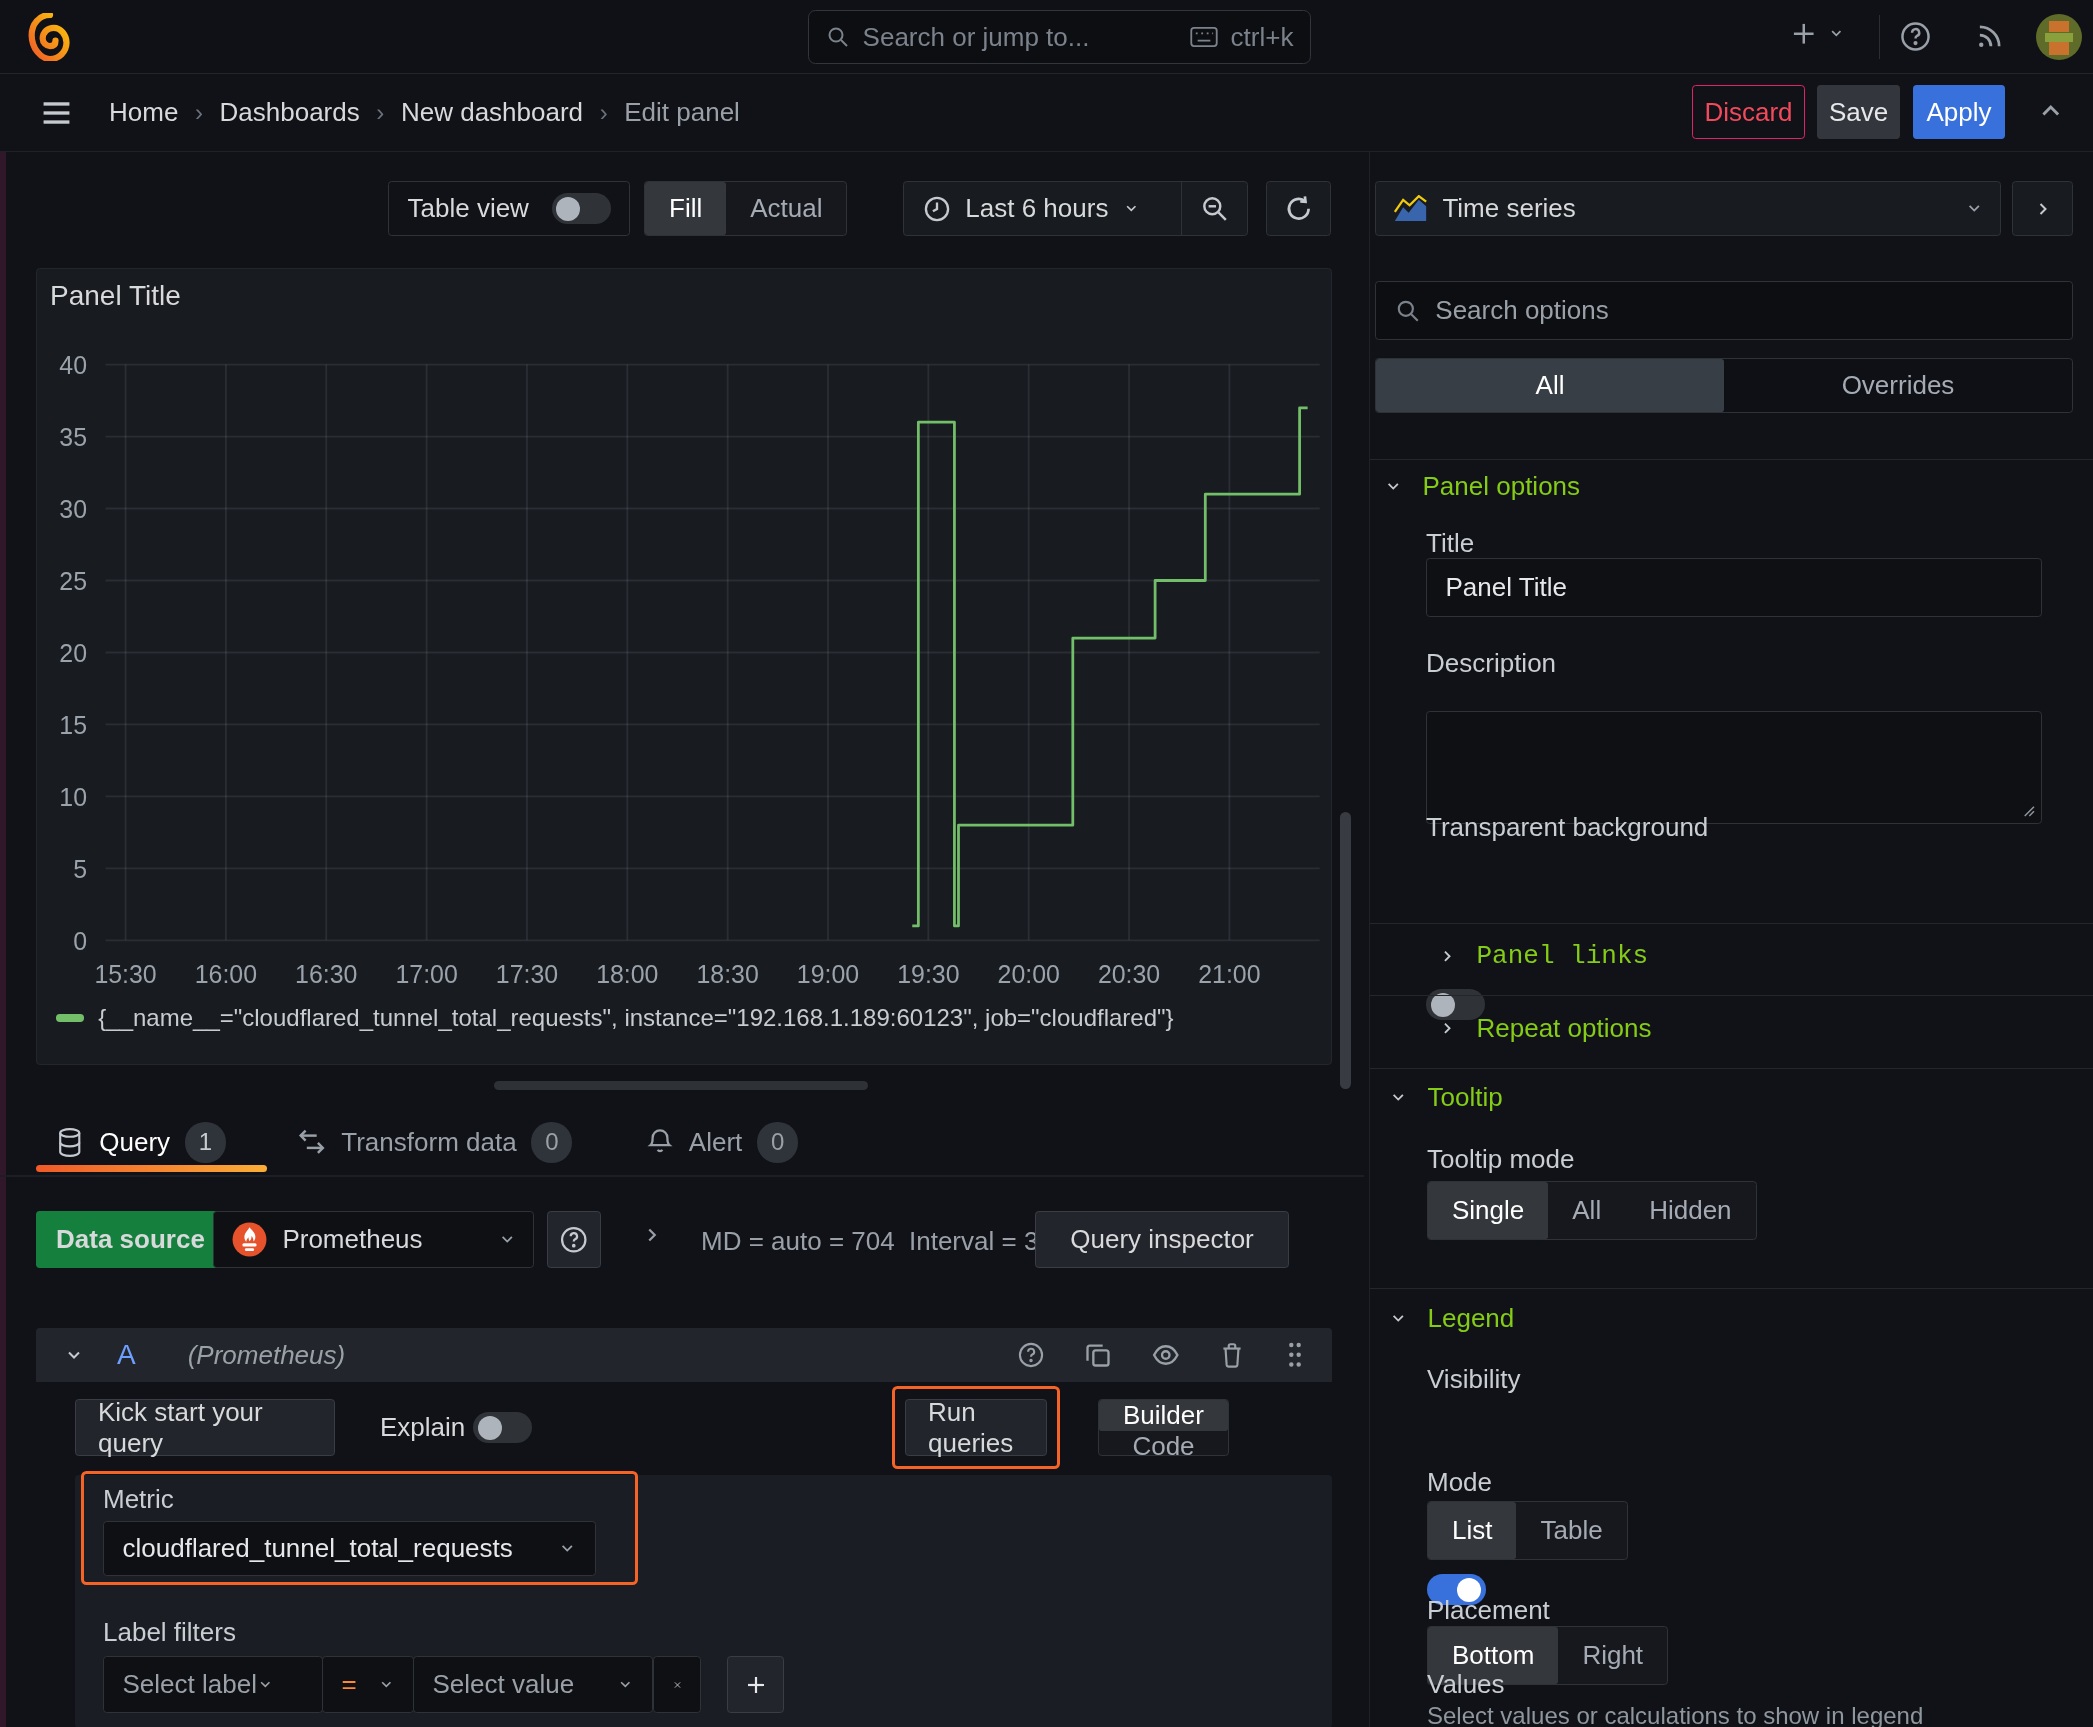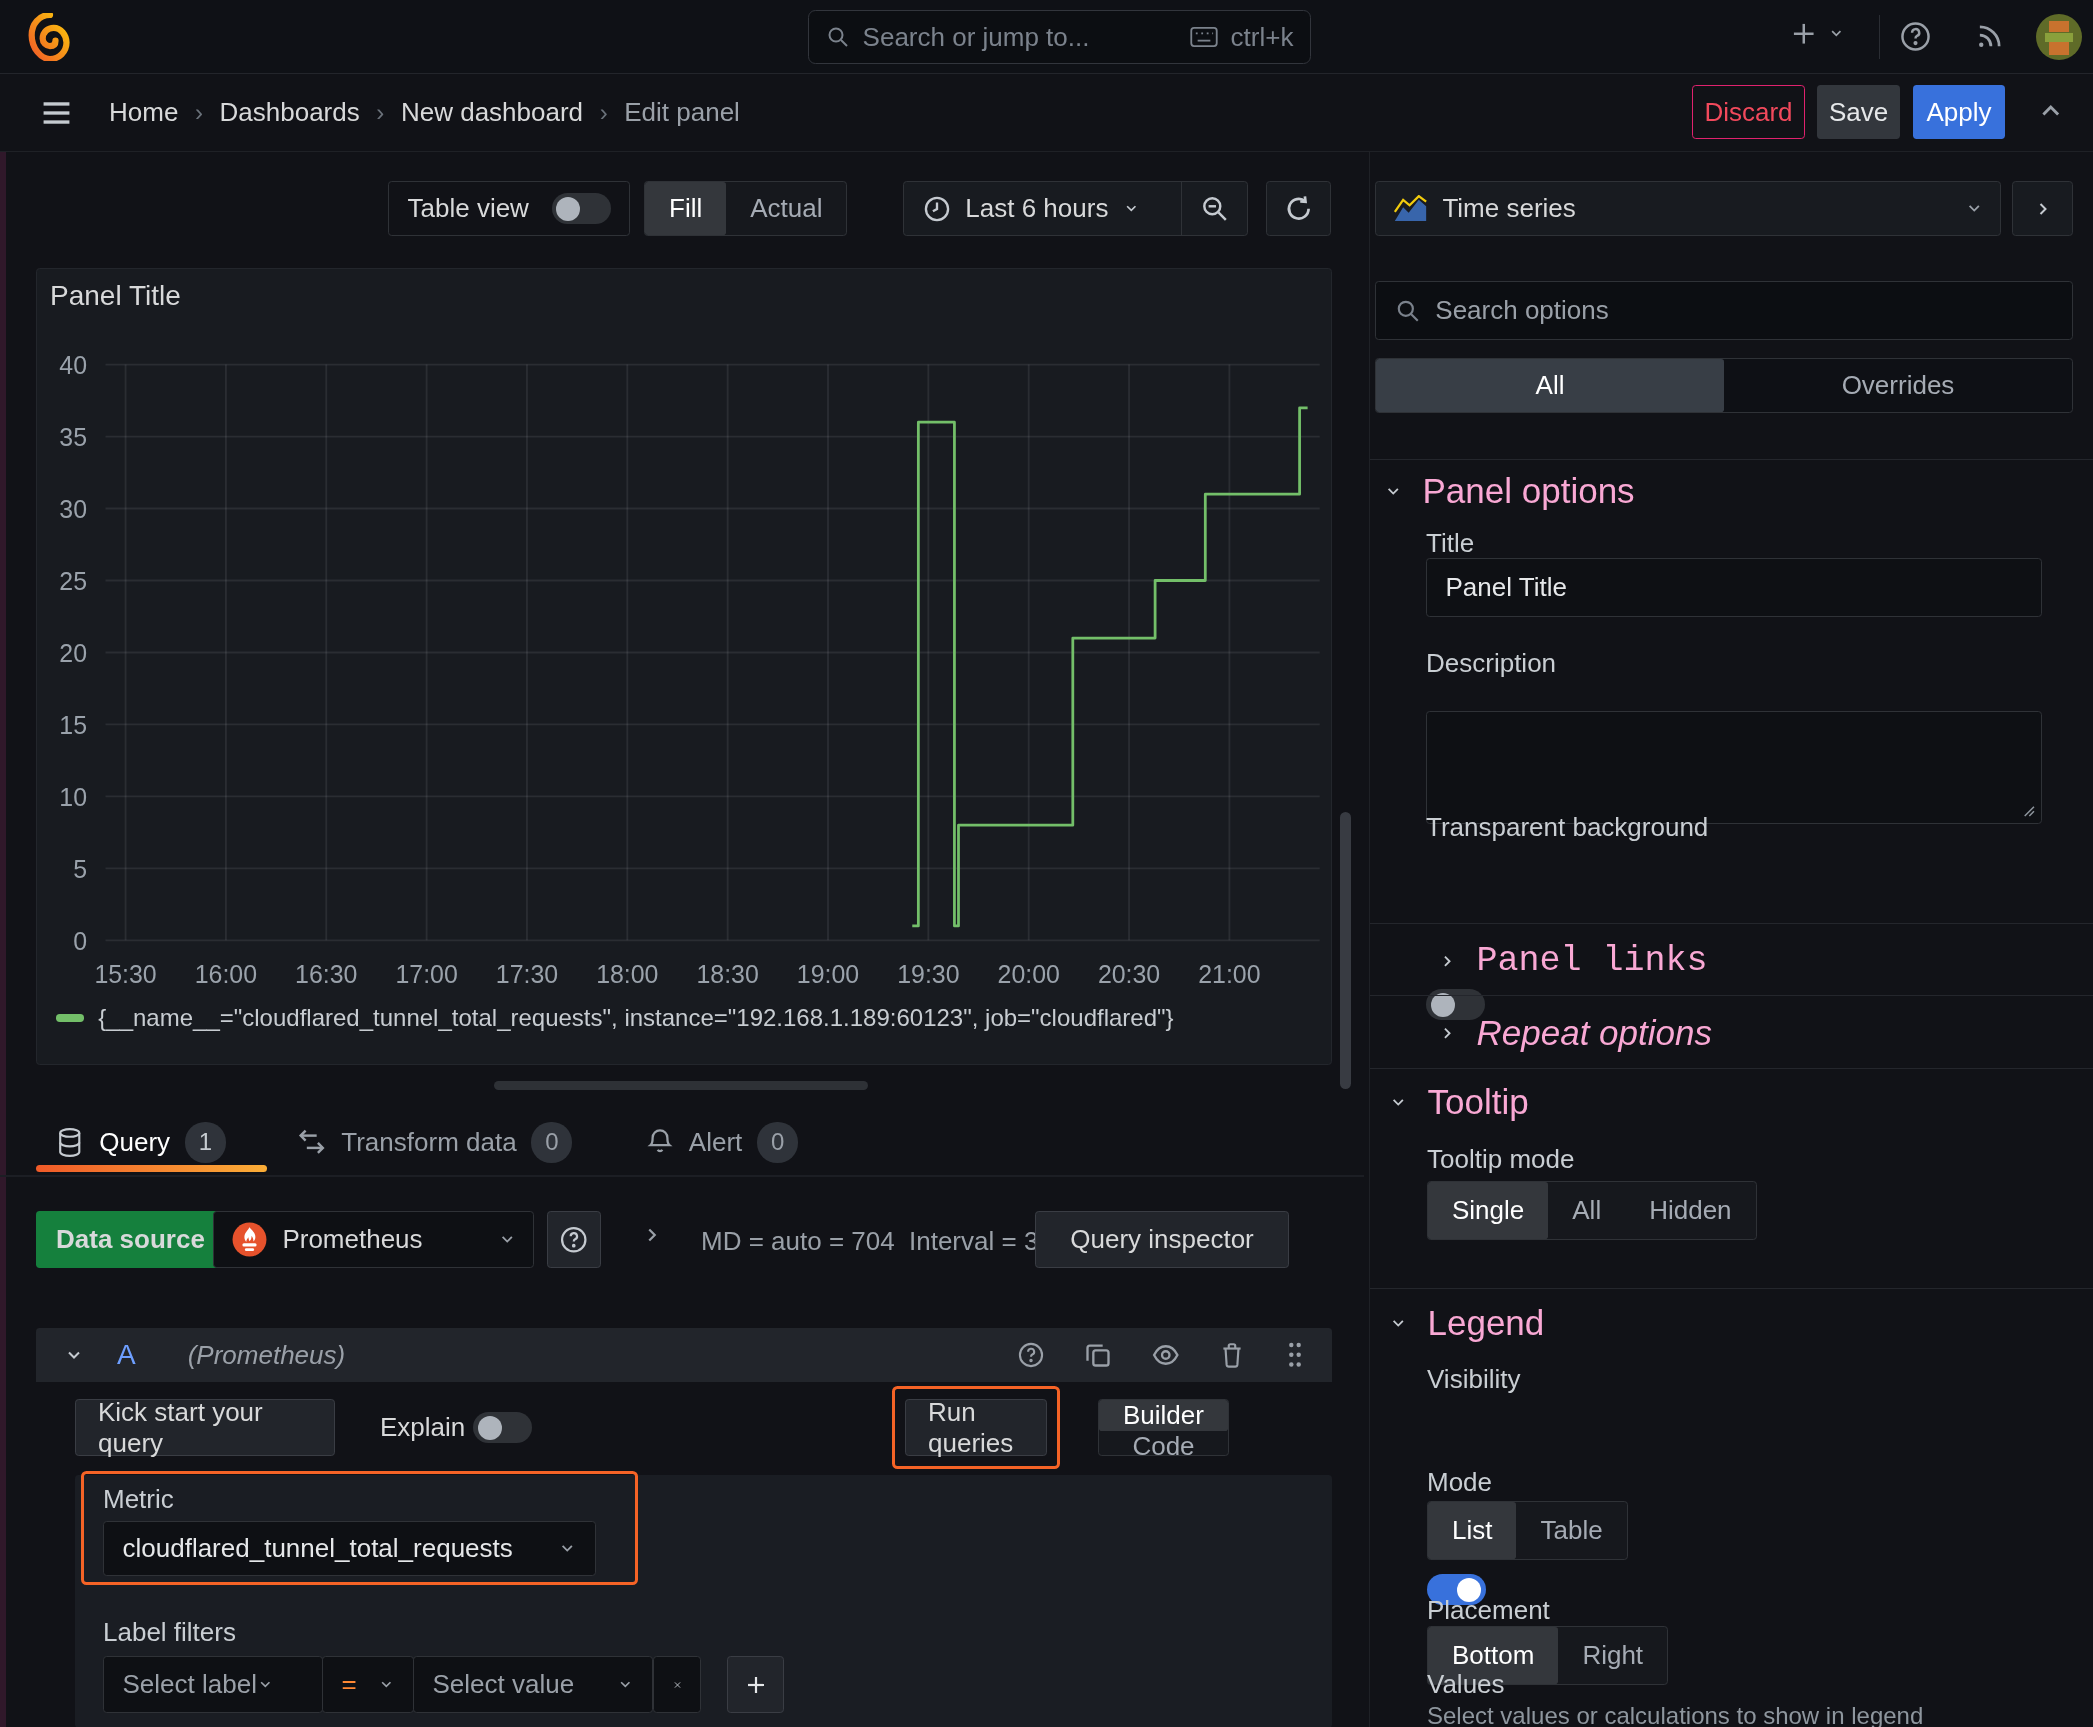--- a/index.html
+++ b/index.html
@@ -66,21 +66,21 @@
   .qcard-header { left:36px; top:1328px; width:1296px; height:54px; background:#22252B; border-radius:3.7px 3.7px 0 0;
     display:flex; align-items:center; }
   .editor { left:75px; top:1475px; width:1257px; height:253px; background:#1A1D23; border-radius:3.7px; }
   .hl { border:3.7px solid #F56326; border-radius:5.5px; background:transparent; }
   .input-dark { background:#0E1014; border:0.9px solid #2F3237; border-radius:3.7px; color:#E6E8EA;
     display:flex; align-items:center; padding:0 18.5px; }
 
   
   .rpane-border { left:1369px; top:151px; width:0.9px; height:1576px; background:#1F2126; }
   .divider { height:0.9px; background:#24262C; }
-  .sec-header { display:flex; align-items:center; gap:20px; font-size:35px; font-weight:500; color:#f9a8d4; }
+  .sec-header { display:flex; align-items:center; gap:20px; font-size:26px; font-weight:500; color:#84cc16; }
   .field-label { font-size:26px; color:#C9CED3; }
   .helper { font-size:24px; color:#8E969E; }
   .textarea { background:#0E1014; border:0.9px solid #2F3237; border-radius:3.7px; position:relative; }
   .grip { position:absolute; right:5.5px; bottom:5.5px; }
 
   .tab2 { display:grid; grid-template-columns:1fr 1fr; border:0.9px solid #2F3237; border-radius:3.7px;
     background:#0E1015; height:55px; overflow:hidden; }
   .tab2 .opt { display:flex; align-items:center; justify-content:center; color:#A5ABB4; }
   .tab2 .opt.sel { background:#383E46; color:#FFFFFF; border-radius:2.8px; }
 
@@ -517,21 +517,21 @@
   </div>
 
 <div class="abs divider" style="left:1370px;top:923px;width:724px;"></div>
 <div class="abs sec-header" style="left:1438px;top:941px;font-family:Liberation Mono, monospace;">
   <svg width="18.5" height="18.5" viewBox="0 0 24 24" fill="none" stroke="#C5CAD0" stroke-width="2.4">
       <polyline points="9,6 15,12 9,18"></polyline>
     </svg>
   <span>Panel links</span>
 </div>
 <div class="abs divider" style="left:1370px;top:995px;width:724px;"></div>
-<div class="abs sec-header" style="left:1438px;top:1013px;font-style:italic;">
+<div class="abs sec-header" style="left:1438px;top:1013px;">
   <svg width="18.5" height="18.5" viewBox="0 0 24 24" fill="none" stroke="#C5CAD0" stroke-width="2.4">
       <polyline points="9,6 15,12 9,18"></polyline>
     </svg>
   <span>Repeat options</span>
 </div>
 <div class="abs divider" style="left:1370px;top:1068px;width:724px;"></div>
 
 <div class="abs sec-header" style="left:1389px;top:1082px;">
   <svg width="18.5" height="18.5" viewBox="0 0 24 24" fill="none" stroke="#C5CAD0" stroke-width="2.4">
       <polyline points="6,9 12,15 18,9"></polyline>

